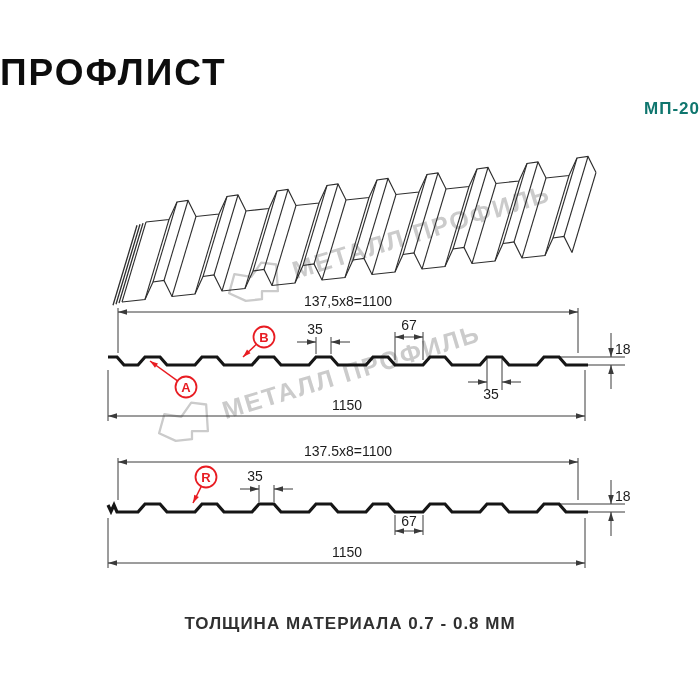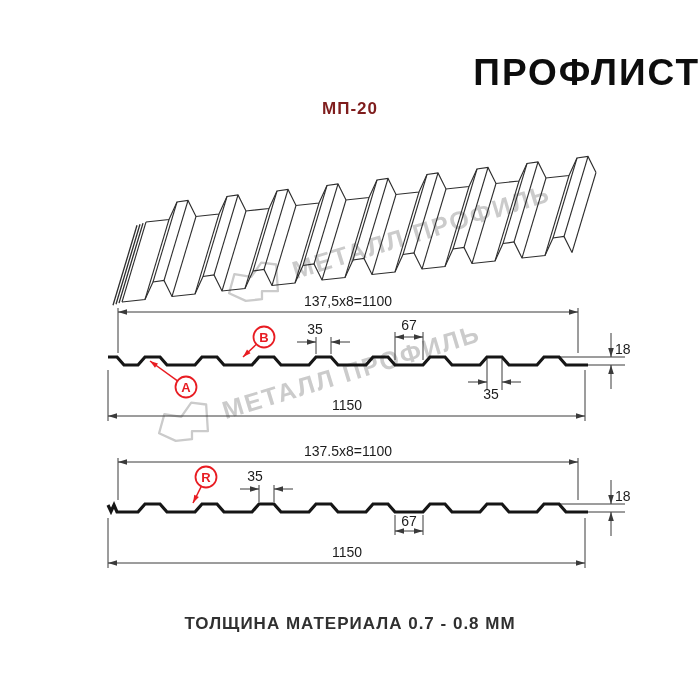--- a/index.html
+++ b/index.html
@@ -1,21 +1,21 @@
 <!DOCTYPE html>
 <html><head>
 <meta charset="utf-8">
 <style>
   html,body{margin:0;padding:0}
   body{width:700px;height:700px;position:relative;background:#ffffff;overflow:hidden;
        font-family:"Liberation Sans",sans-serif}
-  .page-title{position:absolute;top:52px;left:0;width:700px;text-align:right;
+  .page-title{position:absolute;top:52px;left:0;width:700px;text-align:left;
        font-size:37px;font-weight:800;letter-spacing:2px;color:#0d0d0d;z-index:3}
-  .page-subtitle{position:absolute;top:99px;left:0;width:700px;text-align:center;
-       font-size:17px;font-weight:600;letter-spacing:1px;color:#7f1d1d;z-index:3}
+  .page-subtitle{position:absolute;top:99px;left:0;width:700px;text-align:right;
+       font-size:17px;font-weight:600;letter-spacing:1px;color:#0f766e;z-index:3}
   .footer-note{position:absolute;top:614px;left:0;width:700px;text-align:center;
        font-size:17px;font-weight:600;letter-spacing:1px;color:#303030;z-index:3}
   .watermark{position:absolute;display:flex;align-items:center;gap:12px;
        transform-origin:left center;transform:rotate(-17deg);z-index:0;pointer-events:none}
   .watermark span{font-size:25px;font-weight:700;letter-spacing:2px;white-space:nowrap}
   #wm1{left:226px;top:267px}
   #wm2{left:156px;top:407px}
   #draw{position:absolute;left:0;top:0;z-index:1}
   .dimtext{font-family:"Liberation Sans",sans-serif;font-size:14px;fill:#1c1c1c}
   .redtext{font-family:"Liberation Sans",sans-serif;font-size:13px;font-weight:700}

